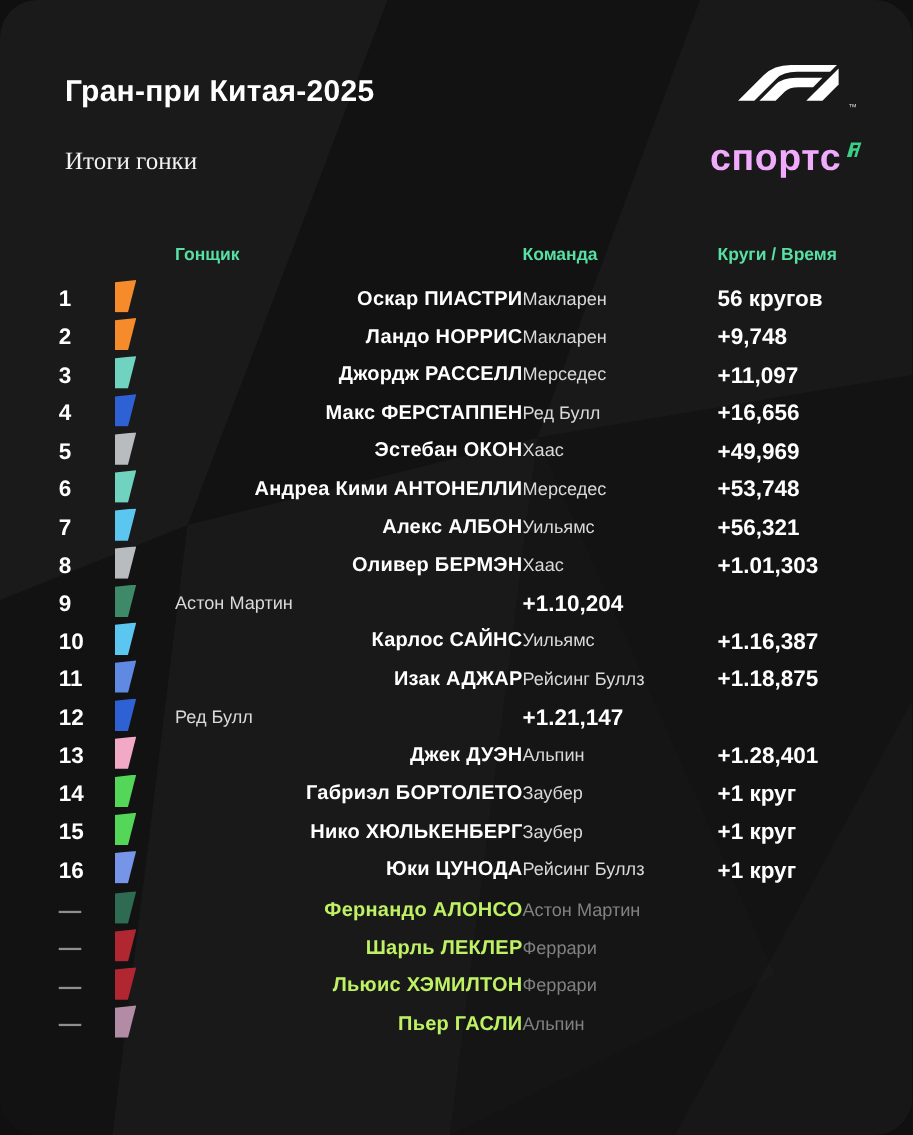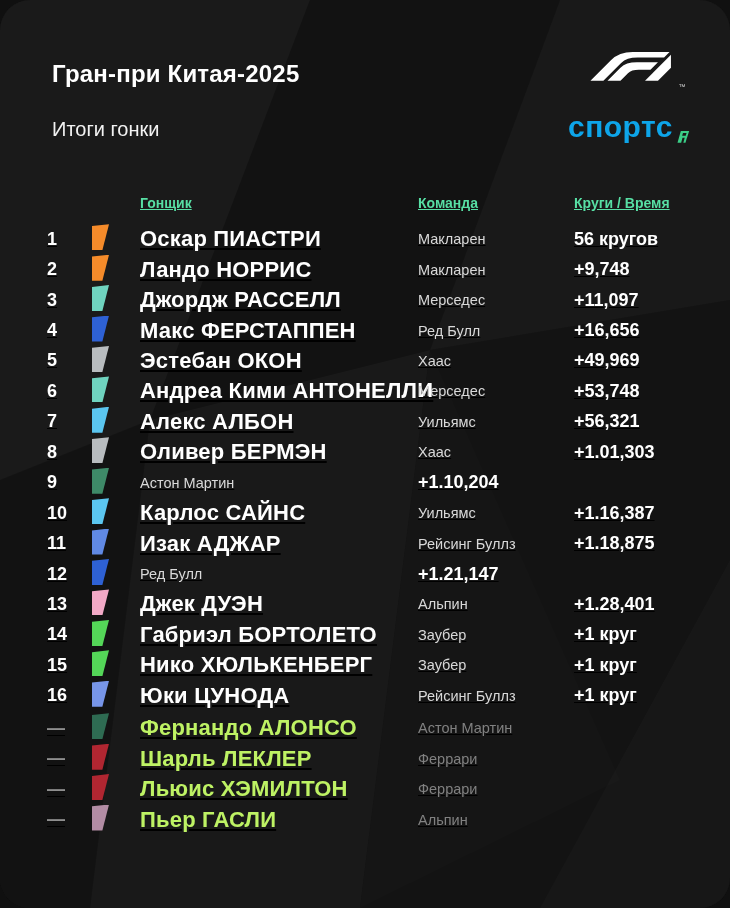--- a/index.html
+++ b/index.html
@@ -19,54 +19,53 @@
   .bg-facets { position:absolute; inset:0; z-index:0; }
   .content { position:relative; z-index:1; width:100%; height:100%; }
 
   
   .page-title {
     position:absolute; left:52px; top:60px;
     color:#ffffff; font-size:24px; font-weight:700; letter-spacing:.2px;
   }
   .page-subtitle {
     position:absolute; left:52px; top:118px;
-    color:#f2f2f2; font-size:20px; font-weight:400;
+    color:#f2f2f2; font-size:20px; font-weight:400;font-family:Liberation Serif, serif;
   }
   .f1-logo { position:absolute; right:44px; top:52px; width:100px; height:42px; }
   .f1-logo svg { width:88px; height:30px; display:block; }
   .f1-tm { position:absolute; right:0; bottom:4px; color:#cfcfcf; font-size:7px; letter-spacing:.5px; }
   .brand-logo {
     position:absolute; right:40px; top:110px;
     display:flex; align-items:flex-start; gap:2px;
     font-size:30px; font-weight:700; letter-spacing:.5px;
   }
   .brand-flag { margin-top:1px; }
 
   
   .results { position:absolute; left:47px; right:40px; top:189px; }
   .cols-row, .result-row {
     display:grid;
     grid-template-columns:45px 48px 278px 156px 1fr;
     align-items:center;
-    text-decoration:underline;
   }
   .cols-row { height:28px; margin-bottom:7px; }
   .col-h { font-size:14px; font-weight:700; }
   .col-h.driver { grid-column:3; }
   .col-h.team   { grid-column:4; }
   .col-h.time   { grid-column:5; }
 
   .result-row { height:30.45px; }
   .result-row.dnf-gap { margin-top:2px; }
   .pos   { color:#ffffff; font-size:18px; font-weight:700; }
   .flag {
     width:17px; height:26px; display:inline-block;
     clip-path:polygon(0 7%, 100% 0%, 61% 100%, 0% 100%);
   }
-  .driver-cell { color:#ffffff; font-size:22px; font-weight:700; letter-spacing:.2px; white-space:nowrap; }
+  .driver-cell { color:#ffffff; font-size:16px; font-weight:700; letter-spacing:.2px; white-space:nowrap;text-align:right; }
   .team-cell   { color:#d9d9d9; font-size:14.5px; font-weight:400; white-space:nowrap; }
   .time-cell   { color:#ffffff; font-size:18px; font-weight:700; white-space:nowrap; }
 
   .result-row.dnf .pos         { color:#8f8f8f; }
   .result-row.dnf .driver-cell { color:#bef264; }
   .result-row.dnf .team-cell   { color:#818181; }
 </style>
 </head>
 <body>
 
@@ -91,21 +90,21 @@
 
     <div class="f1-logo">
       <svg viewBox="0 0 120 44" aria-hidden="true">
         <path fill="#ffffff" d="M118 0 L64 0 Q44 0 32 12 L2 42 L21 42 L47 16 Q55 8 71 8 L110 8 Z"></path>
         <path fill="#ffffff" d="M101 15 L70 15 Q54 15 46 23 L27 42 L46 42 L57 31 Q62 26 73 26 L90 26 Z"></path>
         <path fill="#ffffff" d="M120 4 L82 42 L101 42 L120 23 Z"></path>
       </svg>
       <span class="f1-tm">™</span>
     </div>
 
-    <div class="brand-logo" style="color:#0ea5e9;align-items:flex-end;">
+    <div class="brand-logo" style="color:#f0abfc;">
       <span>спортс</span>
       <svg class="brand-flag" width="15" height="16" viewBox="0 0 18 18" aria-hidden="true">
         <path fill="#3bce87" d="M3 17 L7 3 L17 3 L14.4 11 L9 11 L7.4 17 Z M8.6 8.6 L12.8 8.6 L13.9 5.4 L9.6 5.4 Z"></path>
         <path fill="#3bce87" d="M10 17 L12 10 L14.6 10 L12.6 17 Z"></path>
       </svg>
     </div>
 
     <div class="results">
       <div class="cols-row" style="color:#57dfa4;">
         <div class="col-h driver">Гонщик</div>

